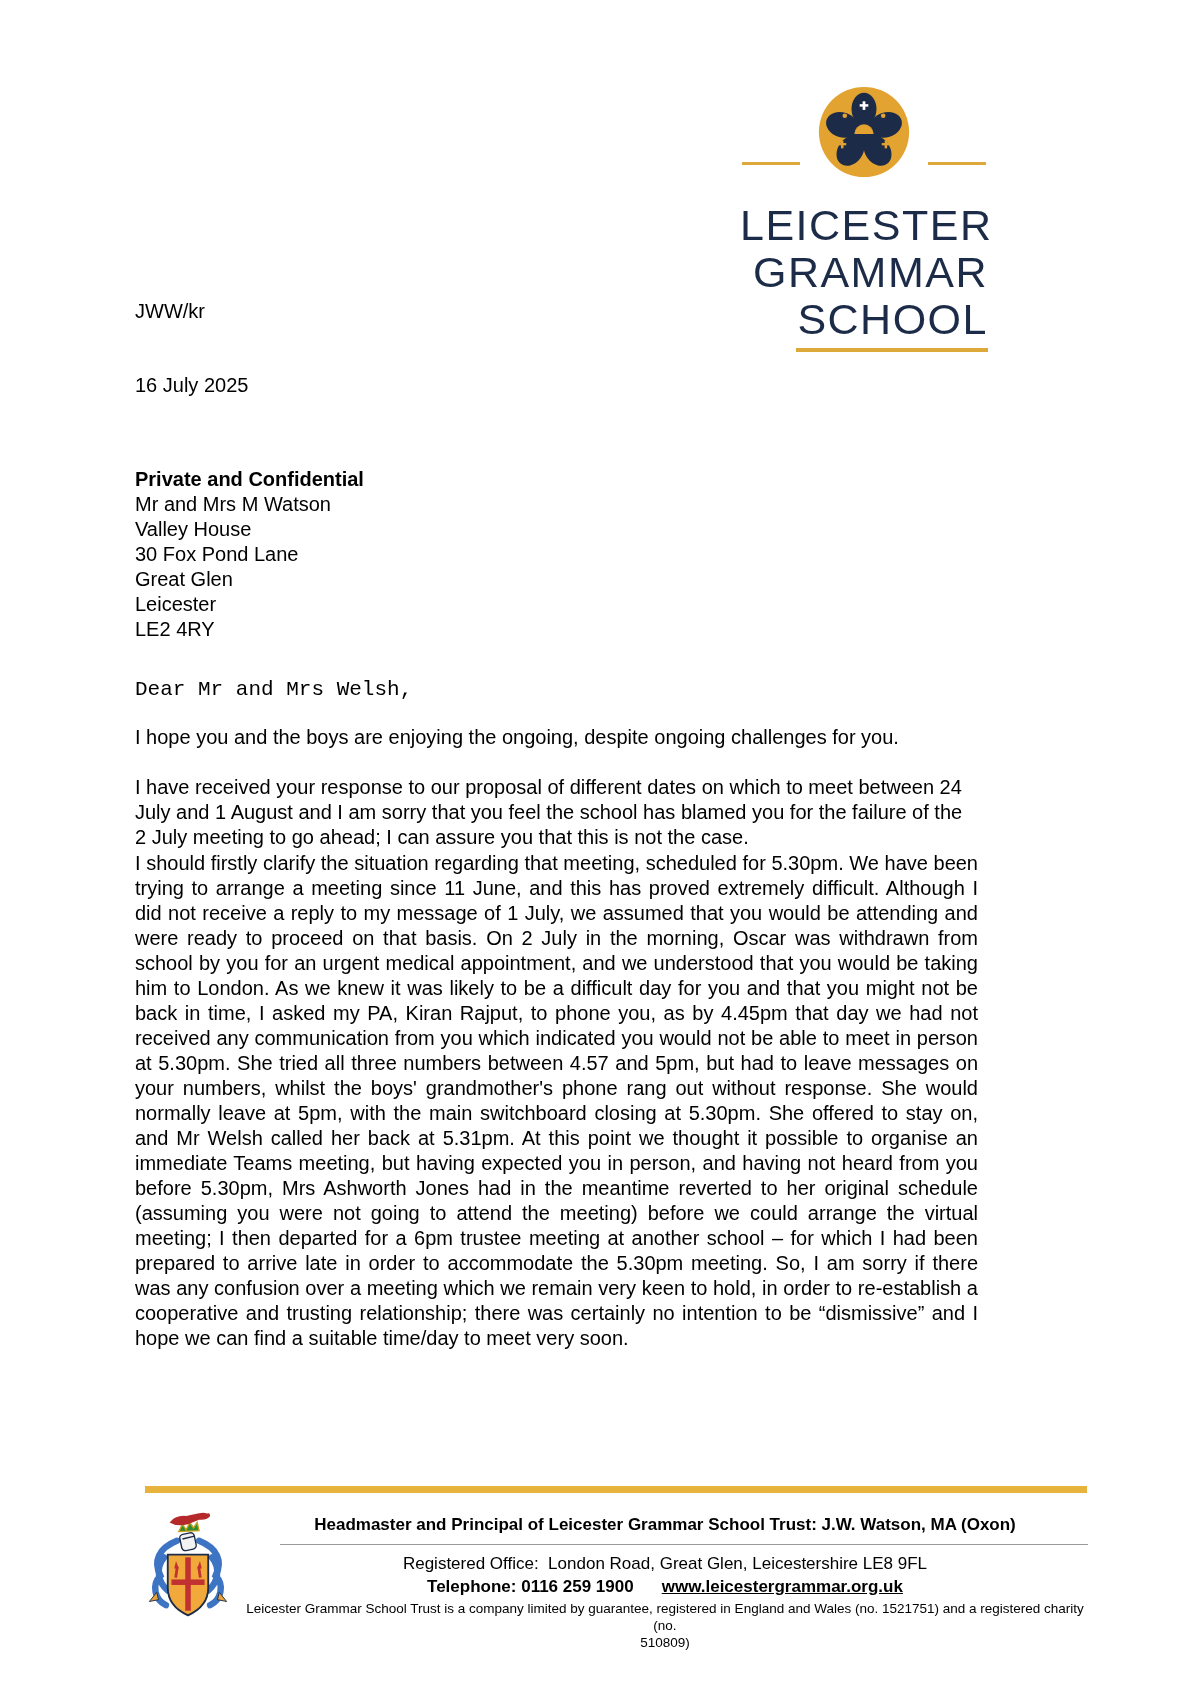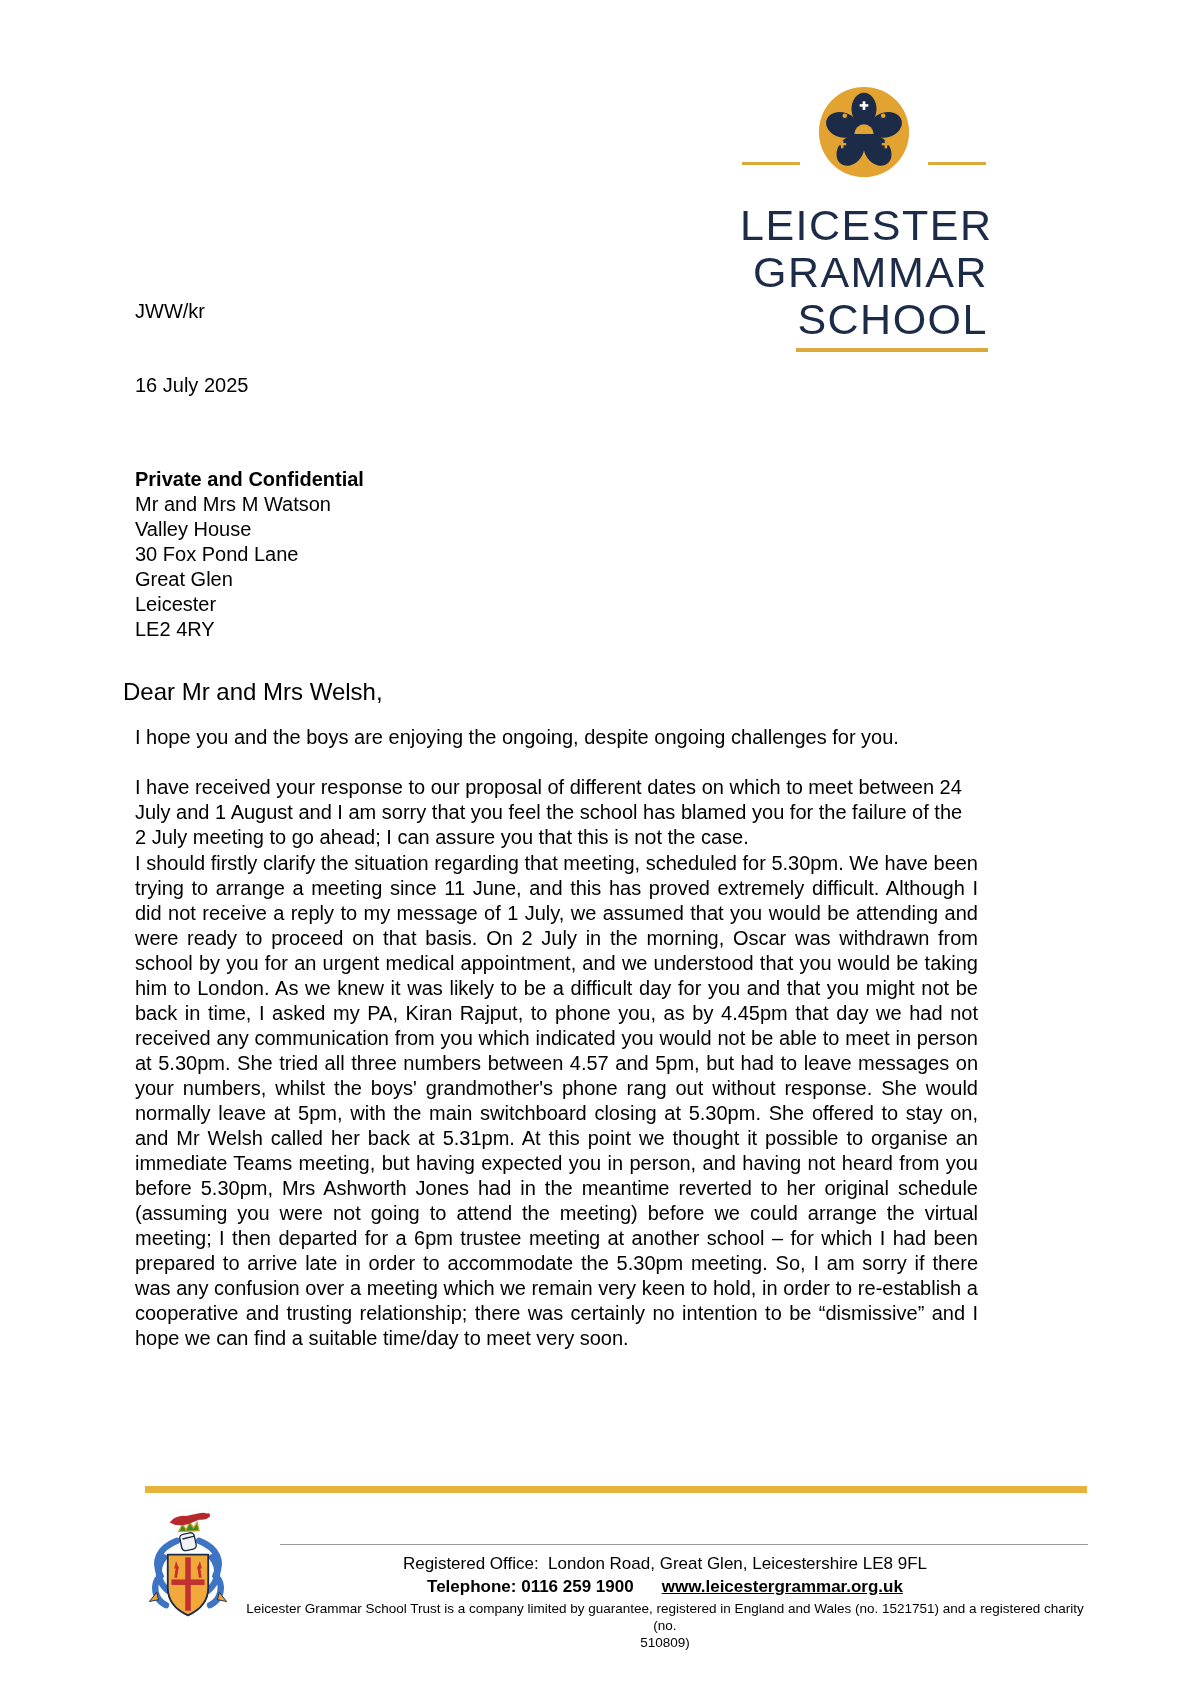--- a/index.html
+++ b/index.html
@@ -28,21 +28,21 @@
     line-height: 47px;
     font-weight: 400;
   }
   .logo-underline { margin-top: 5px; margin-left: 56px; height: 4px; background: #DDA93A; }
 
   
   .ref        { position: absolute; left: 135px; top: 278px; font-size: 20px; }
   .date       { position: absolute; left: 135px; top: 352px; font-size: 20px; }
   .addr-block { position: absolute; left: 135px; top: 445px; font-size: 20px; line-height: 25px; }
   .addr-block .conf { font-weight: bold; }
-  .salutation { position: absolute; left: 123px; top: 656px; font-size: 24px; }
+  .salutation { position: absolute; left: 135px; top: 656px; font-size: 21px; font-family: Liberation Mono, monospace; }
   .para { position: absolute; left: 135px; width: 843px; font-size: 20px; line-height: 25px; }
   .para-1 { top: 703px; }
   .para-2 { top: 753px; }
   .para-3 { top: 829px; text-align: justify; }
 
   
   .footer-bar { position: absolute; left: 145px; top: 1464px; width: 942px; height: 7px; background: #E8B33C; }
   .crest { position: absolute; left: 142px; top: 1482px; width: 92px; height: 138px; }
   .footer-head {
     position: absolute; left: 240px; top: 1493px; width: 850px;
@@ -148,20 +148,21 @@
     <rect x="32" y="82" width="36" height="6" fill="#C23131"></rect>
 
     <g fill="#C23131">
       <path d="M37,62 l3,8 l-5,0 z"></path>
       <rect x="36" y="68" width="3" height="12" transform="rotate(8 37 74)"></rect>
       <path d="M63,62 l-3,8 l5,0 z"></path>
       <rect x="61" y="68" width="3" height="12" transform="rotate(-8 63 74)"></rect>
     </g>
   </svg>
 
+  <div class="footer-head">Headmaster and Principal of Leicester Grammar School Trust: J.W. Watson, MA (Oxon)</div>
   <div class="footer-divider"></div>
   <div class="footer-line1">Registered Office:  London Road, Great Glen, Leicestershire LE8 9FL</div>
 
   <div class="footer-line2">
     <span class="tel">Telephone: 0116 259 1900</span><span class="site">www.leicestergrammar.org.uk</span>
   </div>
 
   <div class="footer-small">
     <div>Leicester Grammar School Trust is a company limited by guarantee, registered in England and Wales (no. 1521751) and a registered charity (no.</div>
     <div>510809)</div>

